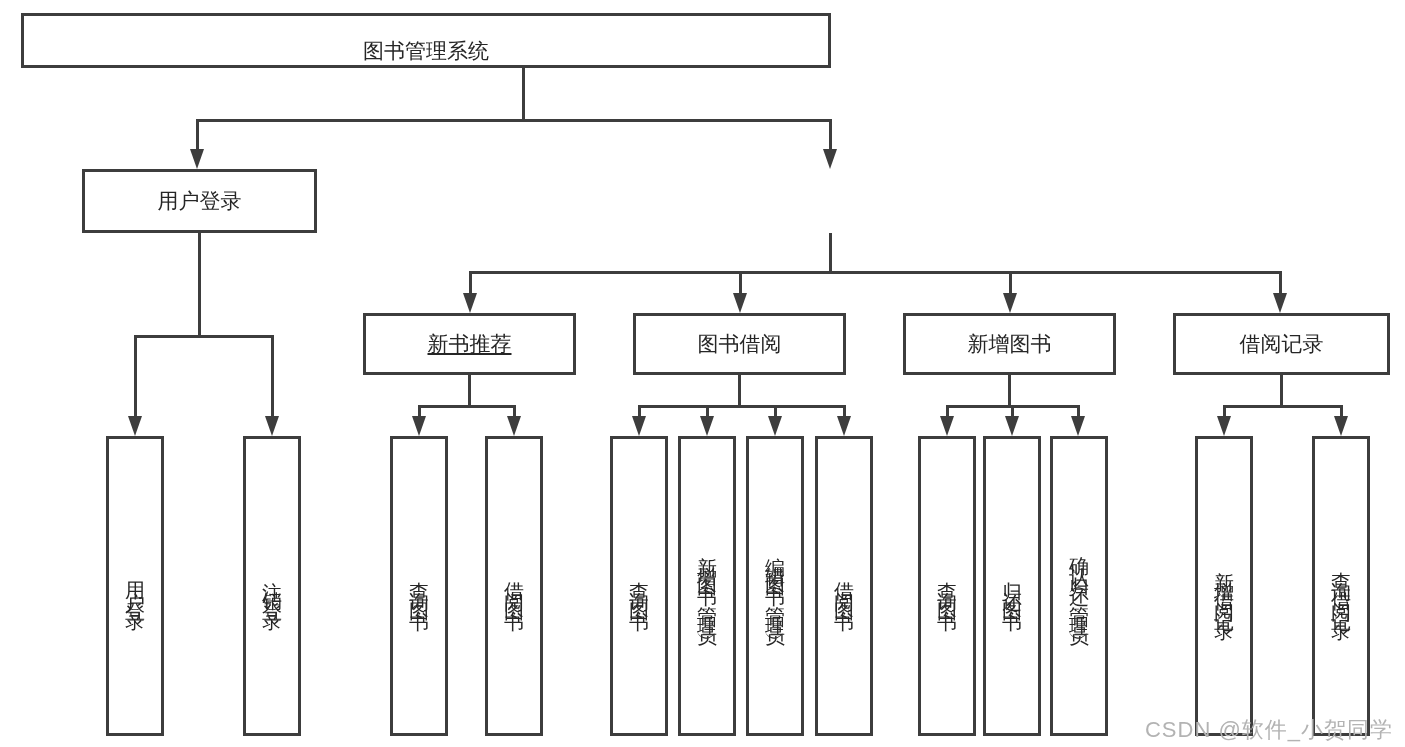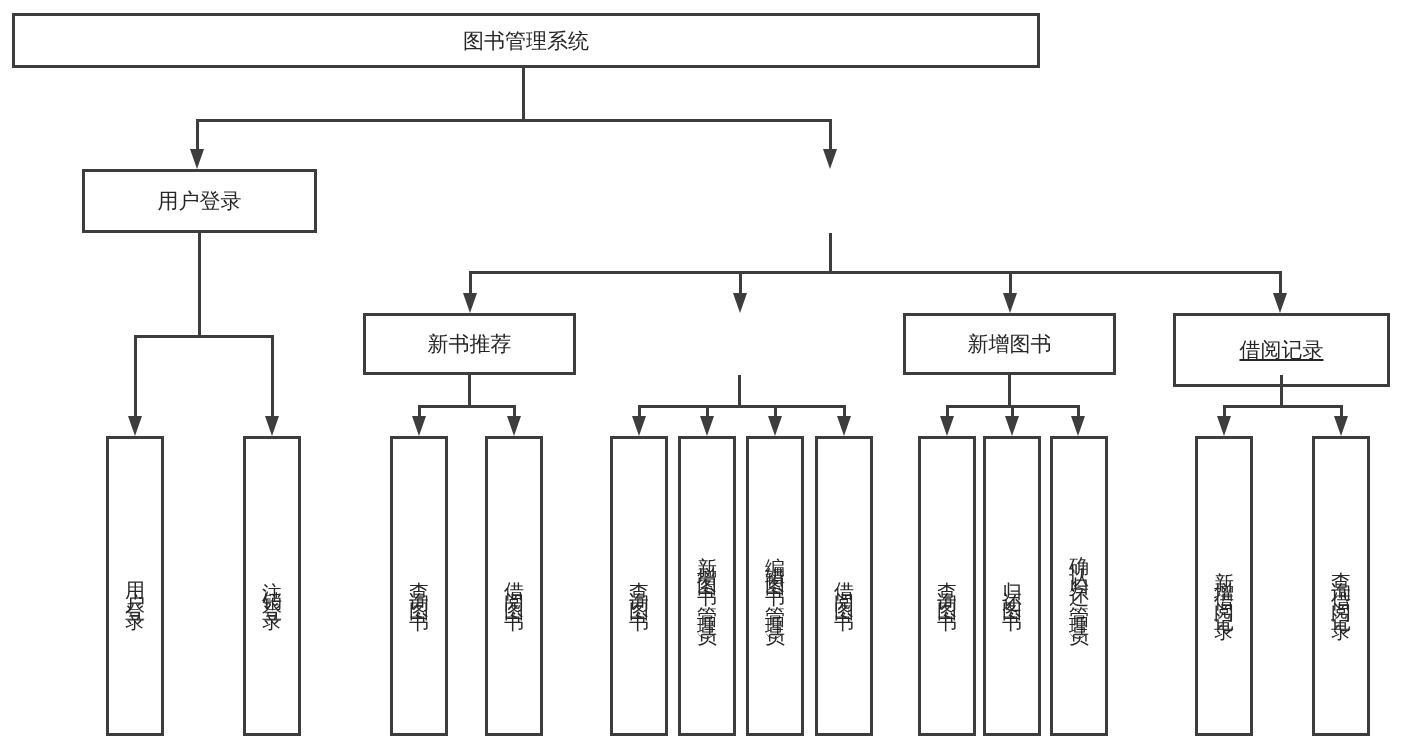--- a/index.html
+++ b/index.html
@@ -27,21 +27,21 @@
   .watermark{
     position:absolute;right:12px;bottom:2px;
     font-size:22px;letter-spacing:1px;color:#b3b3b3;
   }
 </style>
 </head>
 <body>
 
 <div id="canvas">
 
-  <div class="box" style="left:12px;top:13px;width:1028px;height:55px;">
+  <div class="box" style="left:21px;top:13px;width:810px;height:55px;align-items:flex-end;">
     <span>图书管理系统</span>
   </div>
 
   <div class="vl" style="left:522px;top:68px;height:51px;"></div>
   <div class="hl" style="left:196px;top:119px;width:636px;"></div>
   <div class="vl" style="left:196px;top:119px;height:34px;"></div>
   <div class="ah" style="left:190px;top:149px;"></div>
   <div class="vl" style="left:829px;top:119px;height:34px;"></div>
   <div class="ah" style="left:823px;top:149px;"></div>
 
@@ -60,27 +60,30 @@
   <div class="hl" style="left:469px;top:271px;width:812px;"></div>
   <div class="vl" style="left:469px;top:271px;height:24px;"></div>
   <div class="ah" style="left:463px;top:293px;"></div>
   <div class="vl" style="left:739px;top:271px;height:24px;"></div>
   <div class="ah" style="left:733px;top:293px;"></div>
   <div class="vl" style="left:1009px;top:271px;height:24px;"></div>
   <div class="ah" style="left:1003px;top:293px;"></div>
   <div class="vl" style="left:1279px;top:271px;height:24px;"></div>
   <div class="ah" style="left:1273px;top:293px;"></div>
 
-  <div class="box" style="left:363px;top:313px;width:213px;height:62px;">
+  <div class="box" style="left:363px;top:313px;width:213px;height:62px;text-decoration:underline;">
     <span>新书推荐</span>
+  </div>
+  <div class="box" style="left:633px;top:313px;width:213px;height:62px;">
+    <span>图书借阅</span>
   </div>
   <div class="box" style="left:903px;top:313px;width:213px;height:62px;">
     <span>新增图书</span>
   </div>
-  <div class="box" style="left:1173px;top:313px;width:217px;height:74px;text-decoration:underline;">
+  <div class="box" style="left:1173px;top:313px;width:217px;height:62px;">
     <span>借阅记录</span>
   </div>
 
   <div class="vl" style="left:468px;top:375px;height:33px;"></div>
   <div class="hl" style="left:418px;top:405px;width:97px;"></div>
   <div class="vl" style="left:418px;top:405px;height:14px;"></div>
   <div class="ah" style="left:412px;top:416px;"></div>
   <div class="vl" style="left:513px;top:405px;height:14px;"></div>
   <div class="ah" style="left:507px;top:416px;"></div>
 
@@ -148,14 +151,15 @@
     <span class="vtext">确认归还（管理员）</span>
   </div>
 
   <div class="box vbox" style="left:1195px;top:436px;width:58px;height:300px;">
     <span class="vtext">新增借阅记录</span>
   </div>
   <div class="box vbox" style="left:1312px;top:436px;width:58px;height:300px;">
     <span class="vtext">查询借阅记录</span>
   </div>
 
+  <div class="watermark">CSDN @软件_小贺同学</div>
 
 </div>
 
 </body></html>

